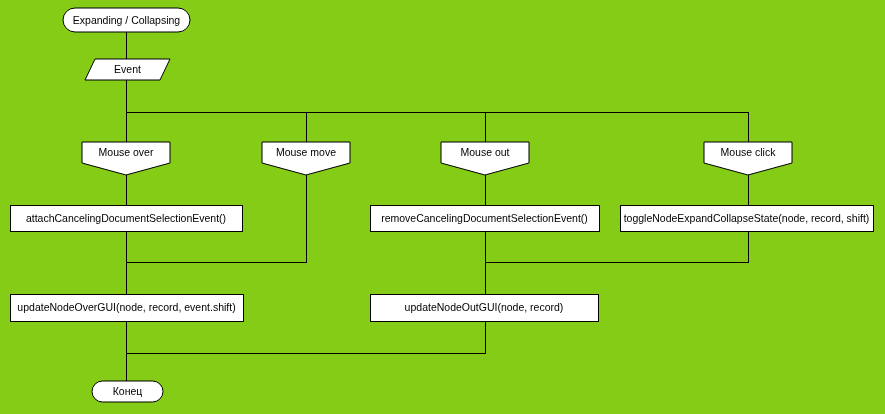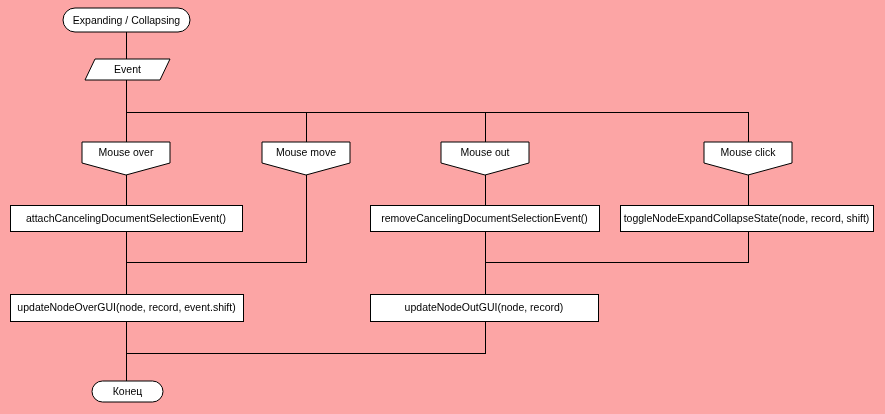--- a/index.html
+++ b/index.html
@@ -4,21 +4,21 @@
 <style>
   html, body {
     margin: 0;
     padding: 0;
     background: #ffffff;
   }
   .canvas-wrap {
     position: relative;
     width: 885px;
     height: 414px;
-    background: #fca5a5;
+    background: #84cc16;
     overflow: hidden;
   }
   svg {
     display: block;
   }
   .shape {
     fill: #ffffff;
     stroke: #000000;
     stroke-width: 1;
   }

